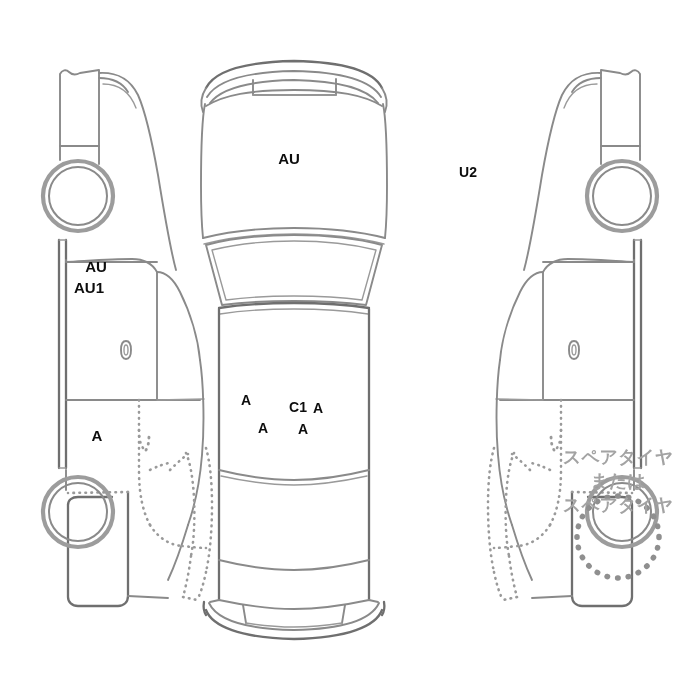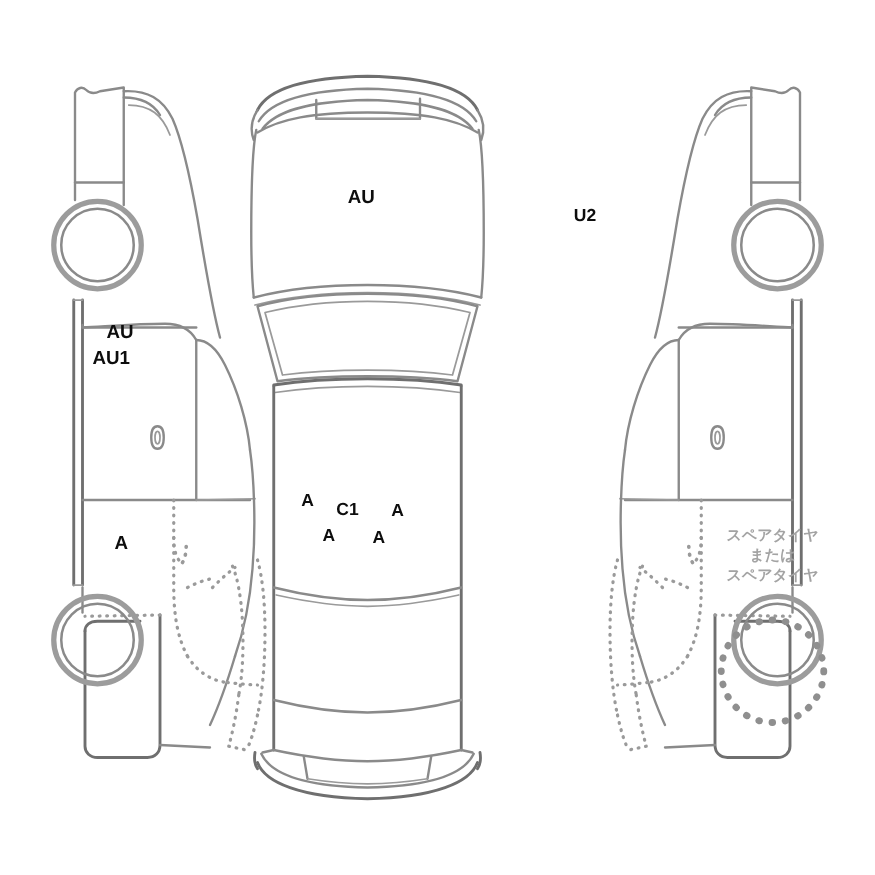--- a/index.html
+++ b/index.html
@@ -254,29 +254,29 @@
     <span class="marker" id="mk-1" style="font-size: 14px; left: 468px; top: 155px; transform: translate(-50%, -50%);">U2</span>
 
     <span class="marker" id="mk-2" style="font-size: 15px; left: 96px; top: 249px; transform: translate(-50%, -50%);">AU</span>
 
     <span class="marker" id="mk-3" style="font-size: 15px; left: 89px; top: 270px; transform: translate(-50%, -50%);">AU1</span>
 
     <span class="marker" id="mk-4" style="font-size: 15px; left: 97px; top: 418px; transform: translate(-50%, -50%);">A</span>
 
     <span class="marker" id="mk-5" style="font-size: 14px; left: 246px; top: 383px; transform: translate(-50%, -50%);">A</span>
 
-    <span class="marker" id="mk-6" style="font-size: 14px; left: 278px; top: 390px; transform: translate(-50%, -50%);">C1</span>
+    <span class="marker" id="mk-6" style="font-size: 14px; left: 298px; top: 390px; transform: translate(-50%, -50%);">C1</span>
 
     <span class="marker" id="mk-7" style="font-size: 14px; left: 318px; top: 391px; transform: translate(-50%, -50%);">A</span>
 
     <span class="marker" id="mk-8" style="font-size: 14px; left: 263px; top: 411px; transform: translate(-50%, -50%);">A</span>
 
     <span class="marker" id="mk-9" style="font-size: 14px; left: 303px; top: 412px; transform: translate(-50%, -50%);">A</span>
 
-    <div class="spare-caption" id="spare-caption" style="font-size: 12px; left: 618px; top: 404px; transform: translate(-50%, 0px);">
+    <div class="spare-caption" id="spare-caption" style="font-size: 18px; left: 618px; top: 428px; transform: translate(-50%, 0px);">
       <div>スペアタイヤ</div>
       <div>または</div>
       <div>スペアタイヤ</div>
     </div>
 
   </div>
 
 </div>
 
 </body></html>

